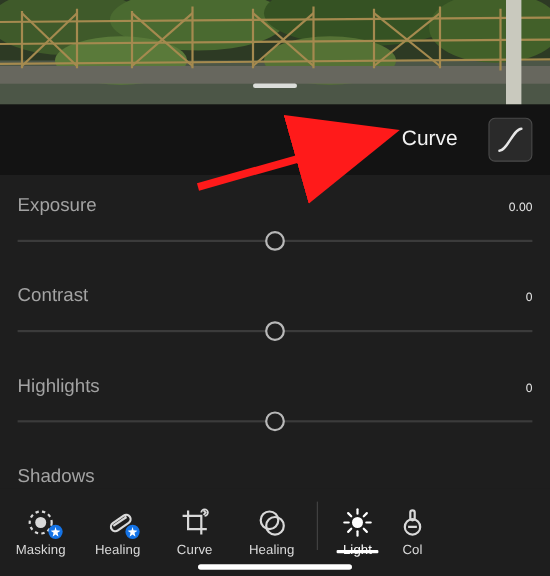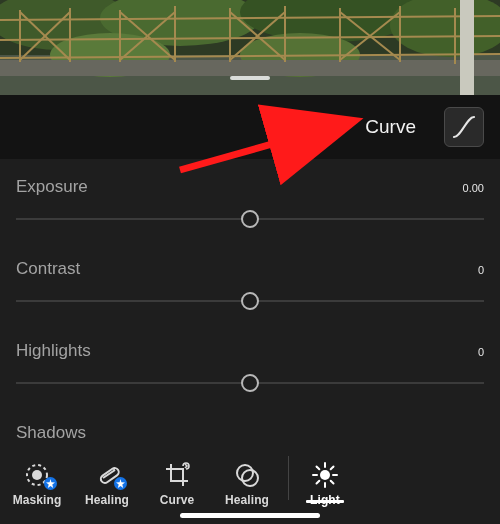--- a/index.html
+++ b/index.html
@@ -22,21 +22,21 @@
   .slider-top { display:flex; justify-content:space-between; align-items:baseline; margin-bottom:12px; }
   .slider-name { color:#a3a3a3; font-size:17px; }
   .slider-val { color:#e6e6e6; font-size:11px; }
   .track { position:relative; height:20px; }
   .track-line { position:absolute; top:50%; left:0; right:0; height:2px; background:#3b3b3b; transform:translateY(-50%); }
   .thumb { position:absolute; top:50%; left:50%; transform:translate(-50%,-50%); width:18px; height:18px; border:2px solid #b8b8b8; border-radius:50%; background:#1e1e1e; }
 
   .group-shadows { padding-bottom:2px; }
 
   
-  .toolbar { height:80px; background:#1e1e1e; display:flex; align-items:center; position:relative; padding:0 2px;font-weight:bold; }
+  .toolbar { height:80px; background:#1e1e1e; display:flex; align-items:center; position:relative; padding:0 2px; }
   .tool { flex:0 0 70px; display:flex; flex-direction:column; align-items:center; justify-content:center; color:#d9d9d9; font-size:12px; gap:4px; position:relative; }
   .tool.narrow { flex:0 0 60px; }
   .tool svg { display:block; }
   .tool .label { letter-spacing:.1px; }
   .tool.active .label { color:#fff; }
   .active-underline { position:absolute; bottom:4px; width:38px; height:3px; background:#fff; border-radius:1px; }
   .tool-divider { width:1px; height:44px; background:#444; margin:0 6px 12px 6px; }
   .tool .badge { position:absolute; width:13px; height:13px; border-radius:50%; background:#1473e6; display:flex; align-items:center; justify-content:center; }
   .tool .badge svg { width:9px; height:9px; }
 
@@ -209,20 +209,28 @@
           <line x1="5.5" y1="5.5" x2="8.3" y2="8.3"></line>
           <line x1="19.7" y1="19.7" x2="22.5" y2="22.5"></line>
           <line x1="5.5" y1="22.5" x2="8.3" y2="19.7"></line>
           <line x1="19.7" y1="8.3" x2="22.5" y2="5.5"></line>
         </g>
       </svg>
       <span class="label">Light</span>
       <div class="active-underline"></div>
     </div>
 
+    <div class="tool narrow" style="flex:0 0 40px;">
+      <svg width="28" height="28" viewBox="0 0 28 28">
+        <circle cx="14" cy="18" r="7" fill="none" stroke="#d9d9d9" stroke-width="2"></circle>
+        <rect x="12" y="3" width="4" height="9" rx="2" fill="none" stroke="#d9d9d9" stroke-width="2"></rect>
+        <line x1="10" y1="18" x2="18" y2="18" stroke="#d9d9d9" stroke-width="2"></line>
+      </svg>
+      <span class="label">Col</span>
+    </div>
 
   </div>
 
   <div class="home-ind"></div>
 
   <svg class="arrow" width="500" height="524" style="left:0;top:0">
     <defs>
       <marker id="ah" markerWidth="14" markerHeight="12" refX="12" refY="6" orient="auto">
         <path d="M0 0 L14 6 L0 12 Z" fill="#ff1a1a"></path>
       </marker>

